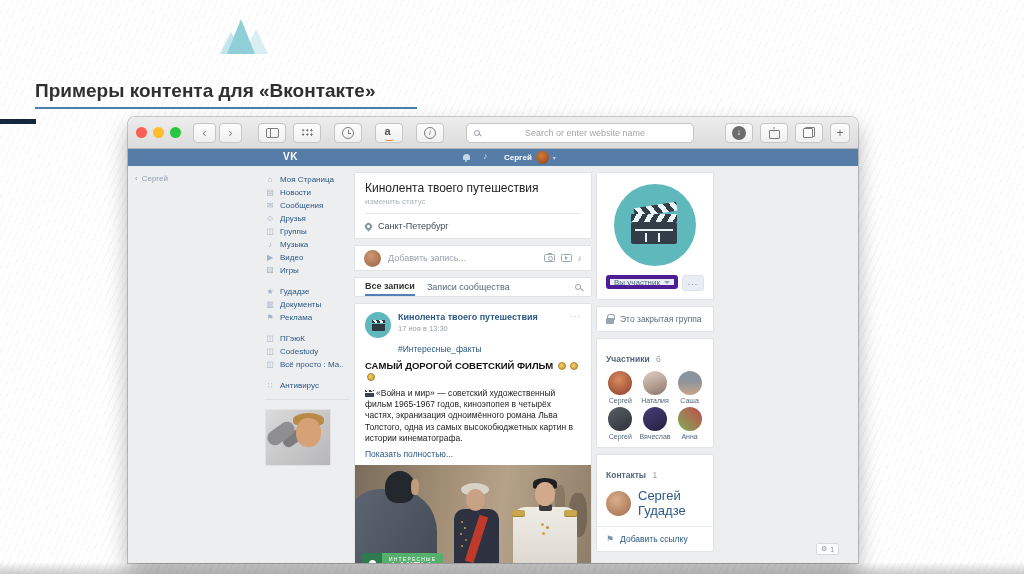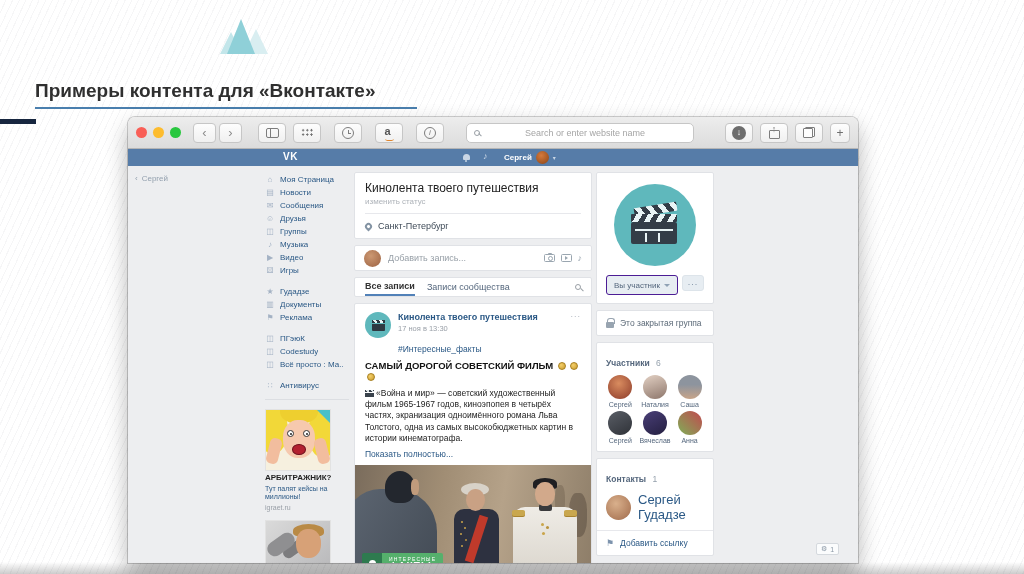--- a/index.html
+++ b/index.html
@@ -202,21 +202,21 @@
 .big-avatar { width:82px; height:82px; border-radius:50%; background:#5fb8bc; margin:2px auto 0; display:flex; align-items:center; justify-content:center; }
 .clapper { position:relative; width:48px; height:40px; }
 .clap-top { position:absolute; top:0; left:3px; width:43px; height:9px; border-radius:1px;
   background:repeating-linear-gradient(60deg,#333d47 0 5px,#e8f4f5 5px 10px); transform:rotate(-9deg); }
 .clap-top2 { position:absolute; top:8.5px; left:0; width:46px; height:8px; border-radius:1px;
   background:repeating-linear-gradient(120deg,#333d47 0 5px,#e8f4f5 5px 10px); }
 .clap-body { position:absolute; top:16.5px; left:0; width:46px; height:22px; background:#333d47; border-radius:2px; }
 .clap-body::before { content:''; position:absolute; top:7px; left:4px; right:4px; height:2px; background:#e8f4f5; }
 .clap-body::after { content:''; position:absolute; top:11px; left:14px; width:2px; height:9px; background:#e8f4f5; box-shadow:13px 0 0 #e8f4f5; }
 .btn-row { display:flex; gap:4px; margin-top:9px; }
-.member-btn { flex:1; height:20px; background:#e7edf2; border:1px solid #4c1d95; border-radius:3px; color:#55677d;
+.member-btn { flex:1; height:14px; background:#e7edf2; border:4px solid #4c1d95; border-radius:3px; color:#55677d;
   font-size:8px; display:flex; align-items:center; justify-content:center; gap:4px; }
 .member-caret { width:0; height:0; border-left:3px solid transparent; border-right:3px solid transparent; border-top:3.5px solid #8fa1b4; }
 .more-btn { width:22px; height:16px; background:#e7edf2; border:1px solid #dde4ea; border-radius:3px; color:#7d8fa3;
   font-size:9px; display:flex; align-items:center; justify-content:center; letter-spacing:1px; line-height:0.4; }
 .rc-row { display:flex; align-items:center; gap:6px; padding:7px 9px; font-size:8.5px; color:#5c6a78; }
 .lock { position:relative; width:8px; height:6px; background:#98a4b0; border-radius:1px; margin-top:4px; flex:none; }
 .lock::before { content:''; position:absolute; top:-4px; left:1.2px; width:5.6px; height:5px;
   border:1.3px solid #98a4b0; border-bottom:none; border-radius:3px 3px 0 0; }
 .subs-avs { margin-left:auto; display:flex; }
 .subs-av { width:14px; height:14px; border-radius:50%; border:1.5px solid #fff; }
@@ -385,37 +385,20 @@
         <div class="nav-item">
             <span class="nicon">◫</span>
             <span class="nlabel">Всё просто : Ма..</span>
           </div>
         <div class="nav-item gap">
             <span class="nicon">∷</span>
             <span class="nlabel">Антивирус</span>
           </div>
         <div class="nav-divider"></div>
 
-        <div class="ad">
-          <div class="ad-img1">
-            <span class="a1-hairL"></span>
-            <span class="a1-hairR"></span>
-            <span class="a1-hairT"></span>
-            <span class="a1-face"></span>
-            <span class="a1-eye l"></span>
-            <span class="a1-eye r"></span>
-            <span class="a1-mouth"></span>
-            <span class="a1-handL"></span>
-            <span class="a1-handR"></span>
-            <span class="a1-corner"></span>
-          </div>
-          <div class="ad-title">АРБИТРАЖНИК?</div>
-          <div class="ad-text">Тут палят кейсы на миллионы!</div>
-          <div class="ad-domain">igraet.ru</div>
-        </div>
 
         <div class="ad">
           <div class="ad-img2">
             <span class="a2-arm"></span>
             <span class="a2-hair"></span>
             <span class="a2-head"></span>
 
           </div>
         </div>
       </div>

